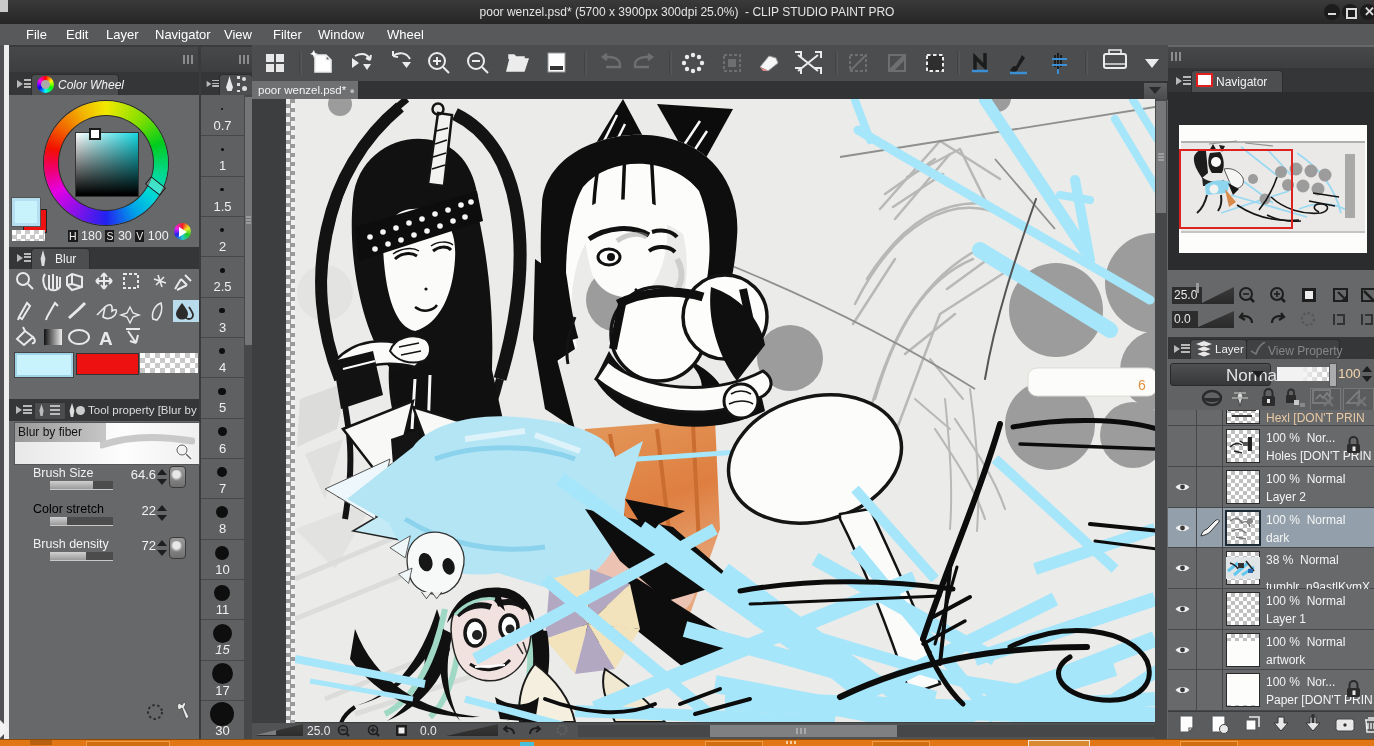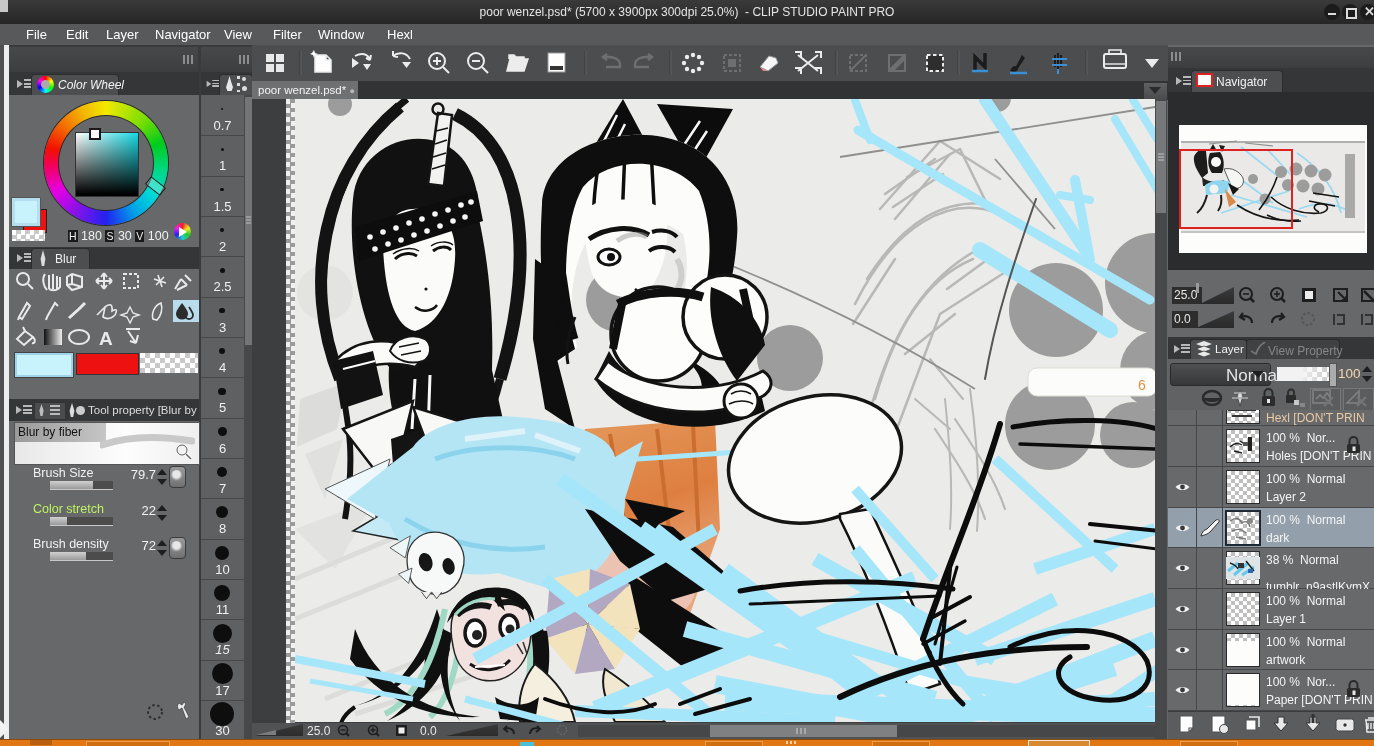--- a/index.html
+++ b/index.html
@@ -45,21 +45,21 @@
 
 <div class="abs" style="left:0;top:24px;width:1374px;height:21px;background:#58595b;"></div>
 <div class="abs" style="left:0;top:24px;width:1340px;height:21px;line-height:21px;color:#ffffff;font-size:13px;">
 <span class="abs" style="left:26px;">File</span>
     <span class="abs" style="left:66px;">Edit</span>
     <span class="abs" style="left:106px;">Layer</span>
     <span class="abs" style="left:155px;">Navigator</span>
     <span class="abs" style="left:224px;">View</span>
     <span class="abs" style="left:273px;">Filter</span>
     <span class="abs" style="left:318px;">Window</span>
-    <span class="abs" style="left:387px;">Hexl</span>
+    <span class="abs" style="left:387px;">Wheel</span>
 </div>
 
 <div class="abs" style="left:0;top:45px;width:4px;height:694px;background:#505052;"></div>
 <div class="abs" style="left:4px;top:45px;width:5px;height:694px;background:#ededed;"></div>
 <div class="abs" style="left:0;top:0;width:8px;height:12px;background:#c8c8c8;"></div>
 <div class="abs" style="left:9px;top:45px;width:243px;height:694px;background:#3a3b3d;"></div>
 
 <div class="abs" style="left:9px;top:47px;width:189px;height:25px;background:linear-gradient(#464849,#3c3e3f);"></div>
 <div class="grip3" style="left:183px;top:55px;"></div>
 <div class="abs" style="left:201px;top:47px;width:51px;height:25px;background:linear-gradient(#464849,#3c3e3f);"></div>
@@ -165,29 +165,29 @@
     <path d="M2,20 C25,12 55,10 92,16" stroke="#c9c9c9" stroke-width="7" fill="none" stroke-linecap="round"></path>
   </svg>
 <svg class="abs" style="left:174px;top:443px;" width="19" height="18" viewBox="0 0 19 18">
     <circle cx="8" cy="7" r="5" fill="none" stroke="#fff" stroke-width="2.5"></circle>
     <circle cx="8" cy="7" r="5" fill="none" stroke="#555" stroke-width="1"></circle>
     <line x1="12" y1="11" x2="17" y2="16" stroke="#fff" stroke-width="3.5"></line>
     <line x1="12" y1="11" x2="17" y2="16" stroke="#666" stroke-width="1.5"></line>
   </svg>
 
 <div class="abs" style="left:33px;top:466px;color:#f2f2f2;font-size:12.5px;">Brush Size</div>
-<div class="abs" style="left:130px;top:467px;width:26px;height:14px;color:#f2f2f2;font-size:13px;text-align:right;">79.7</div>
+<div class="abs" style="left:130px;top:467px;width:26px;height:14px;color:#f2f2f2;font-size:13px;text-align:right;">64.6</div>
 <div class="spin" style="left:157px;top:469px;"></div>
 <div class="abs" style="left:169px;top:466px;width:15px;height:20px;border-radius:4px;background:linear-gradient(#9a9a9a,#707070);border:1px solid #3a3a3a;"></div>
 <div class="abs" style="left:171px;top:470px;width:11px;height:11px;background:radial-gradient(circle at 50% 40%,#e8e8e8 40%,#888 70%);border-radius:40%;"></div>
 <div class="abs" style="left:50px;top:481px;width:63px;height:8px;background:#4c4c4c;"></div>
 <div class="abs" style="left:50px;top:481px;width:43px;height:8px;background:linear-gradient(#d0d0d0,#9a9a9a);"></div>
 <div class="abs" style="left:50px;top:489px;width:63px;height:1px;background:#c8c8c8;"></div>
 
-<div class="abs" style="left:33px;top:502px;color:#bef264;font-size:12.5px;">Color stretch</div>
+<div class="abs" style="left:33px;top:502px;color:#000000;font-size:12.5px;">Color stretch</div>
 <div class="abs" style="left:134px;top:503px;width:22px;height:14px;color:#f2f2f2;font-size:13px;text-align:right;">22</div>
 <div class="spin" style="left:157px;top:505px;"></div>
 <div class="abs" style="left:50px;top:517px;width:63px;height:8px;background:#4c4c4c;"></div>
 <div class="abs" style="left:50px;top:517px;width:17px;height:8px;background:linear-gradient(#d0d0d0,#9a9a9a);"></div>
 <div class="abs" style="left:50px;top:525px;width:63px;height:1px;background:#c8c8c8;"></div>
 
 <div class="abs" style="left:33px;top:537px;color:#f2f2f2;font-size:12.5px;">Brush density</div>
 <div class="abs" style="left:134px;top:538px;width:22px;height:14px;color:#f2f2f2;font-size:13px;text-align:right;">72</div>
 <div class="spin" style="left:157px;top:540px;"></div>
 <div class="abs" style="left:169px;top:537px;width:15px;height:20px;border-radius:4px;background:linear-gradient(#9a9a9a,#707070);border:1px solid #3a3a3a;"></div>

